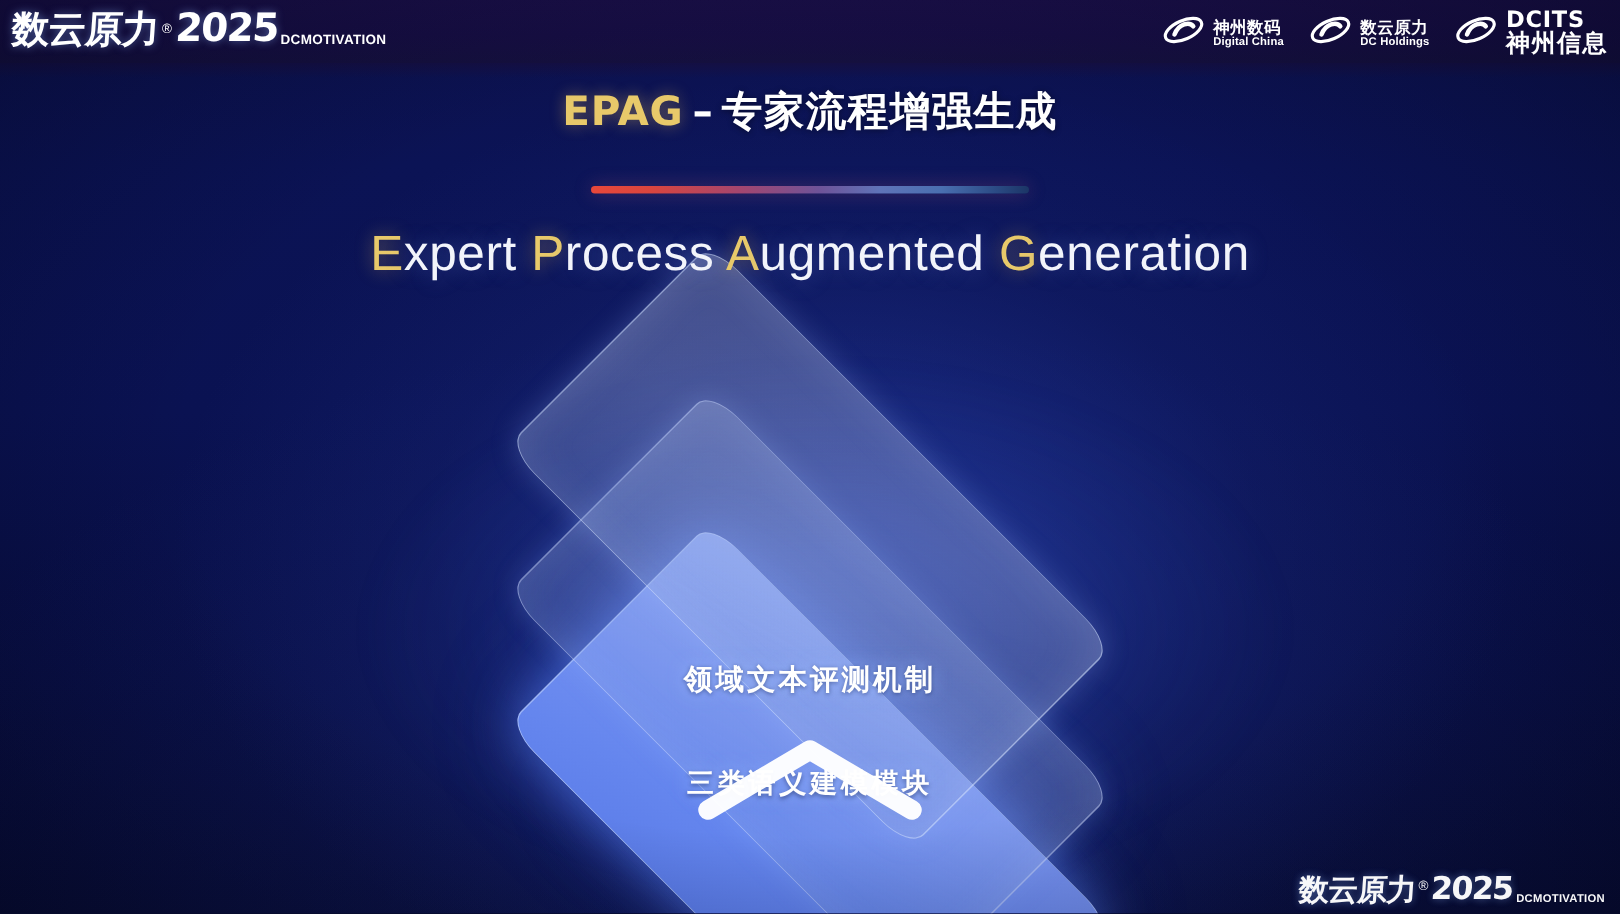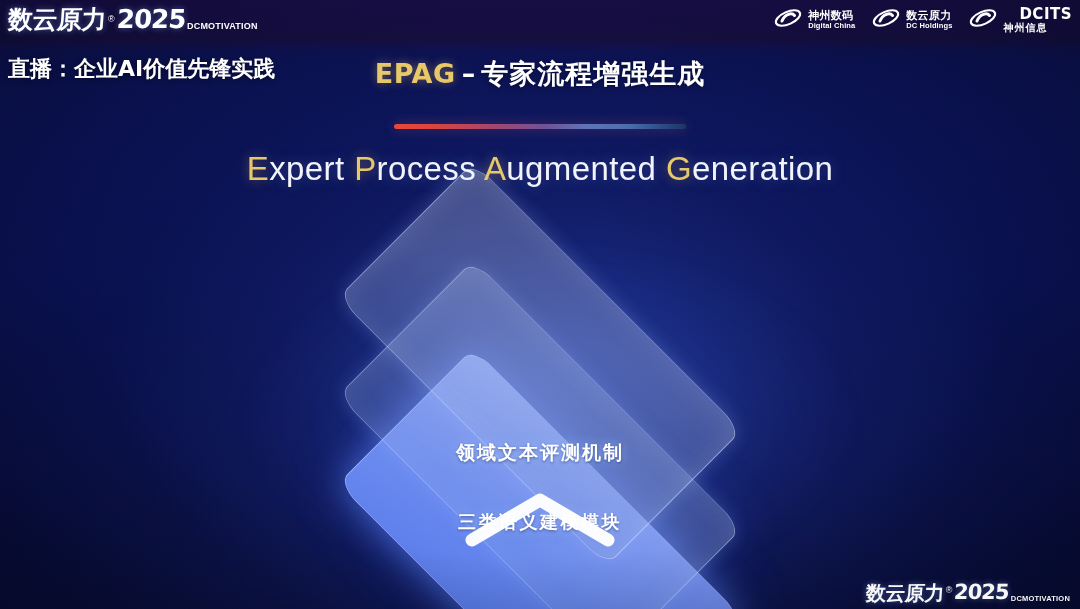--- a/index.html
+++ b/index.html
@@ -141,22 +141,22 @@
     font-weight: 700;
     color: #ffffff;
     letter-spacing: 0.3px;
   }
   .partner-en {
     font-size: 7.5px;
     font-weight: 700;
     color: #ffffff;
     letter-spacing: 0.1px;
   }
-  .partner.dcits .partner-cn { font-size: 15px; letter-spacing: 0.5px; margin-left: 16px; }
-  .partner.dcits .partner-sub { font-family:Liberation Serif, serif; font-size: 10px; font-weight: 700; color:#ffffff; letter-spacing: 1px; }
+  .partner.dcits .partner-cn { font-size: 15px; letter-spacing: 0.5px; }
+  .partner.dcits .partner-sub { font-family:Liberation Serif, serif; font-size: 16px; font-weight: 700; color:#ffffff; letter-spacing: 1px; }
 
   
   #main-heading {
     position: absolute;
     left: 0; top: 56px;
     width: 1080px;
     text-align: center;
     font-family: "DejaVu Sans", sans-serif;
     font-size: 27px;
     font-weight: 700;
@@ -331,21 +331,20 @@
   <div class="brandlogo" id="logo-topleft">
     <span class="brand-cn">数云原力</span>
     <span class="brand-reg">®</span>
     <span class="brand-year">2025</span>
     <span class="brand-dc">
       <span>DC</span>
       <span>MOTIVATION</span>
     </span>
   </div>
 
-  <div id="live-subtitle">直播：企业AI价值先锋实践</div>
 
   <div id="partner-logos">
 
     <div class="partner">
       <span class="swirl-icon">
         <svg width="30" height="24" viewBox="0 0 30 24" aria-hidden="true">
           <ellipse cx="15" cy="12" rx="13" ry="6.2" fill="none" stroke="#ffffff" stroke-width="2.1" transform="rotate(-24 15 12)"></ellipse>
           <path d="M9 15 C12 7.5, 19 6.5, 21.5 9.5" fill="none" stroke="#ffffff" stroke-width="3" stroke-linecap="round"></path>
         </svg>
       </span>

